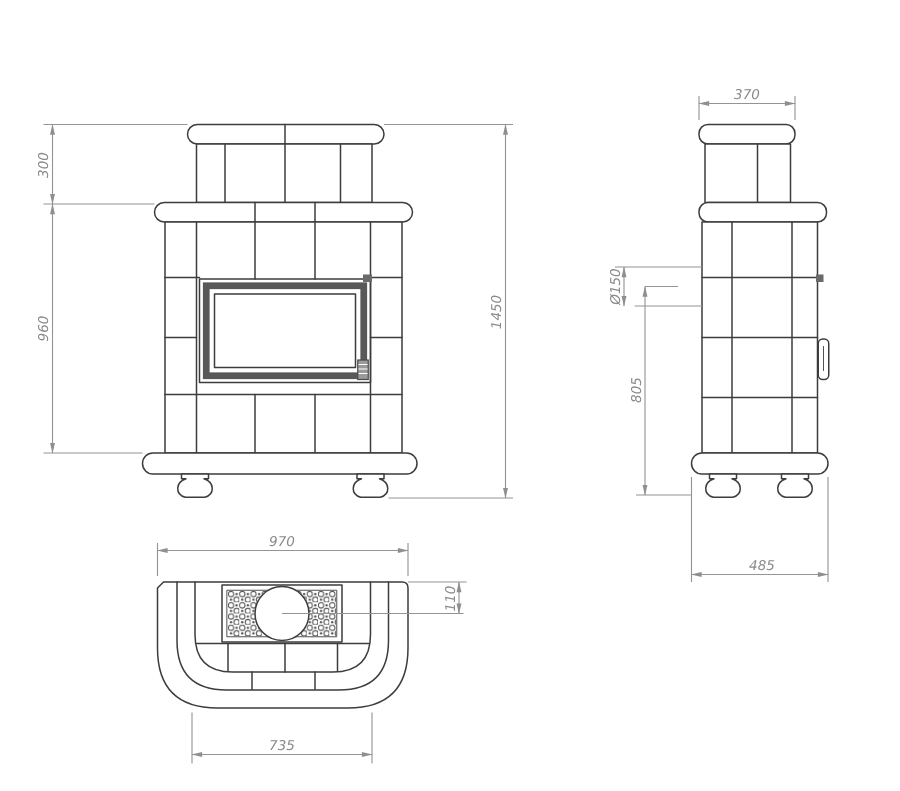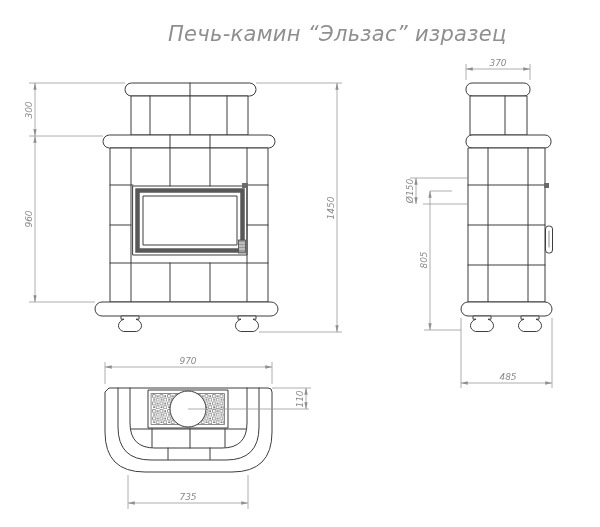--- a/index.html
+++ b/index.html
@@ -12,21 +12,20 @@
   .objw{fill:#ffffff;stroke:#3d3d3d;stroke-width:1;stroke-linejoin:round;}
   .thin{stroke-width:.6;}
   .frame{fill:none;stroke:#585858;stroke-width:4.5;}
   .dim{stroke:#949494;stroke-width:.75;fill:none;}
   .dimt{fill:#8a8a8a;font:italic 9px "DejaVu Sans",sans-serif;text-anchor:middle;}
 </style>
 </head>
 <body>
 
 <div id="stage">
-  <div id="title">Печь-камин “Эльзас” изразец</div>
 
   <svg width="600" height="527" viewBox="0 0 600 527">
     <defs>
       <marker id="arr" viewBox="0 0 10 6" refX="9.5" refY="3" markerWidth="10" markerHeight="6" orient="auto-start-reverse">
           <path d="M0.5,0.8 L10,3 L0.5,5.2 Z" fill="#8f8f8f"></path>
         </marker>
       <pattern id="perf" x="152" y="394" width="7.5" height="7.5" patternUnits="userSpaceOnUse">
         <circle cx="2" cy="2" r="1.8" fill="none" stroke="#555555" stroke-width="0.7"></circle>
         <circle cx="5.75" cy="2" r="0.8" fill="#555555"></circle>
         <circle cx="2" cy="5.75" r="0.8" fill="#555555"></circle>

